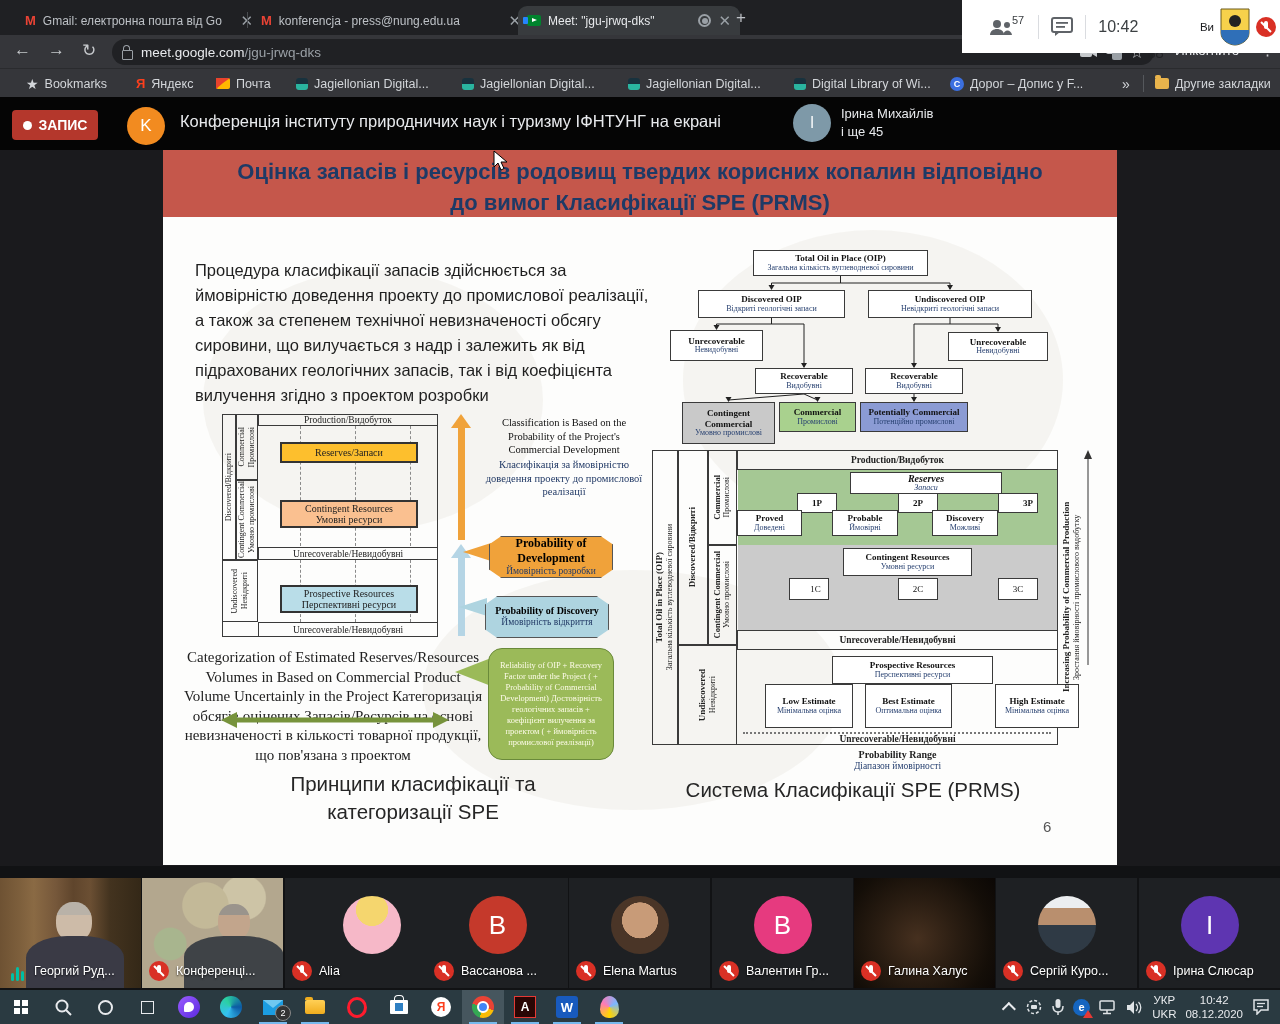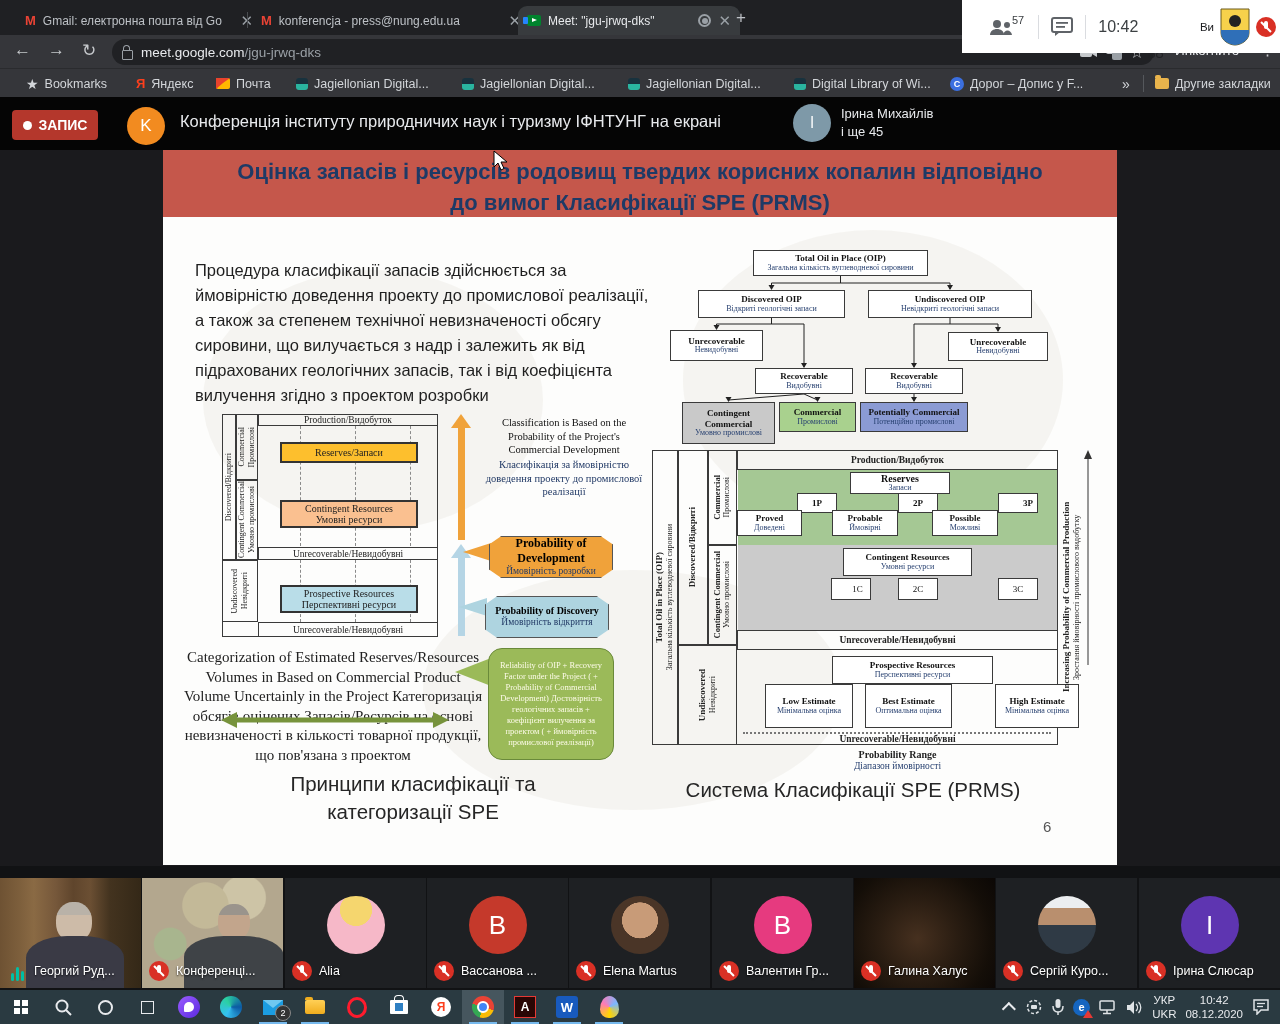--- a/index.html
+++ b/index.html
@@ -477,21 +477,21 @@
           <span class="vt">Умовно промислові</span>
         </div>
       </div>
 
     <div class="cell" style="left:574px;top:300px;width:321px;height:20px;"></div>
     <div class="rowlab" style="left:574px;top:305px;width:321px;font-weight:bold;">Production/Видобуток</div>
 
     <div class="abs" style="left:575px;top:320px;width:319px;height:75px;background:#a5c894;"></div>
 
     <div class="abs" style="left:575px;top:395px;width:319px;height:85px;background:#cbcbcb;"></div>
-    <div class="tb" style="left:687px;top:322px;width:100px;height:22px;">
+    <div class="tb" style="left:687px;top:322px;width:152px;height:22px;font-style:italic;">
         <span class="en" style="font-size:10px;">Reserves</span>
         <span class="uk">Запаси</span>
       </div>
     <div class="tb" style="left:634px;top:343px;width:40px;height:20px;">
         <span class="en">1P</span>
       </div>
     <div class="tb" style="left:735px;top:343px;width:40px;height:20px;">
         <span class="en">2P</span>
       </div>
     <div class="tb" style="left:835px;top:343px;width:40px;height:20px;padding-left:20px;">
@@ -499,28 +499,28 @@
       </div>
     <div class="tb" style="left:574px;top:360px;width:65px;height:26px;">
         <span class="en">Proved</span>
         <span class="uk">Доведені</span>
       </div>
     <div class="tb" style="left:669px;top:360px;width:66px;height:26px;">
         <span class="en">Probable</span>
         <span class="uk">Ймовірні</span>
       </div>
     <div class="tb" style="left:769px;top:360px;width:66px;height:26px;">
-        <span class="en">Possible</span>
+        <span class="en">Discovery</span>
         <span class="uk">Можливі</span>
       </div>
     <div class="tb" style="left:680px;top:398px;width:129px;height:28px;">
         <span class="en">Contingent Resources</span>
         <span class="uk">Умовні ресурси</span>
       </div>
-    <div class="tb" style="left:668px;top:428px;width:40px;height:22px;padding-left:13px;">
+    <div class="tb" style="left:626px;top:428px;width:40px;height:22px;padding-left:13px;">
         <span class="en" style="font-weight:normal;">1C</span>
       </div>
     <div class="tb" style="left:735px;top:428px;width:40px;height:22px;">
         <span class="en" style="font-weight:normal;">2C</span>
       </div>
     <div class="tb" style="left:835px;top:428px;width:40px;height:22px;">
         <span class="en" style="font-weight:normal;">3C</span>
       </div>
 
     <div class="cell" style="left:574px;top:480px;width:321px;height:20px;"></div>
@@ -584,21 +584,21 @@
   <div class="tile" style="left:142px;background:#b3a78e radial-gradient(circle at 72% 18%,#cdc4a6 0 16%,transparent 17%);">
     <div class="abs" style="left:0;top:0;width:141px;height:110px;background:radial-gradient(circle at 20% 60%,#a8b58e 0 12%,transparent 13%),radial-gradient(circle at 45% 25%,#c3b998 0 20%,transparent 21%);"></div>
     <div class="abs" style="left:76px;top:26px;width:32px;height:36px;background:linear-gradient(#9a948c 0 30%,#c2a58c 30%);border-radius:46%;"></div>
     <div class="abs" style="left:42px;top:58px;width:100px;height:52px;background:#3f4347;border-radius:40% 40% 0 0;"></div>
     <div class="plab">
       <span class="mic-red"></span>
       <span>Конференці...</span>
     </div>
   </div>
 
-  <div class="tile" style="left:285px;">
+  <div class="tile" style="left:285px;padding-left:32px;">
     <div class="pav" style="background:radial-gradient(circle at 50% 24%,#f5d66e 0 30%,#f6b8c8 31%);"></div>
     <div class="plab">
         <span class="mic-red"></span>
         <span>Alia</span>
       </div>
   </div>
 
   <div class="tile" style="left:427px;">
     <div class="pav" style="background:#c5392b;">В</div>
     <div class="plab">

